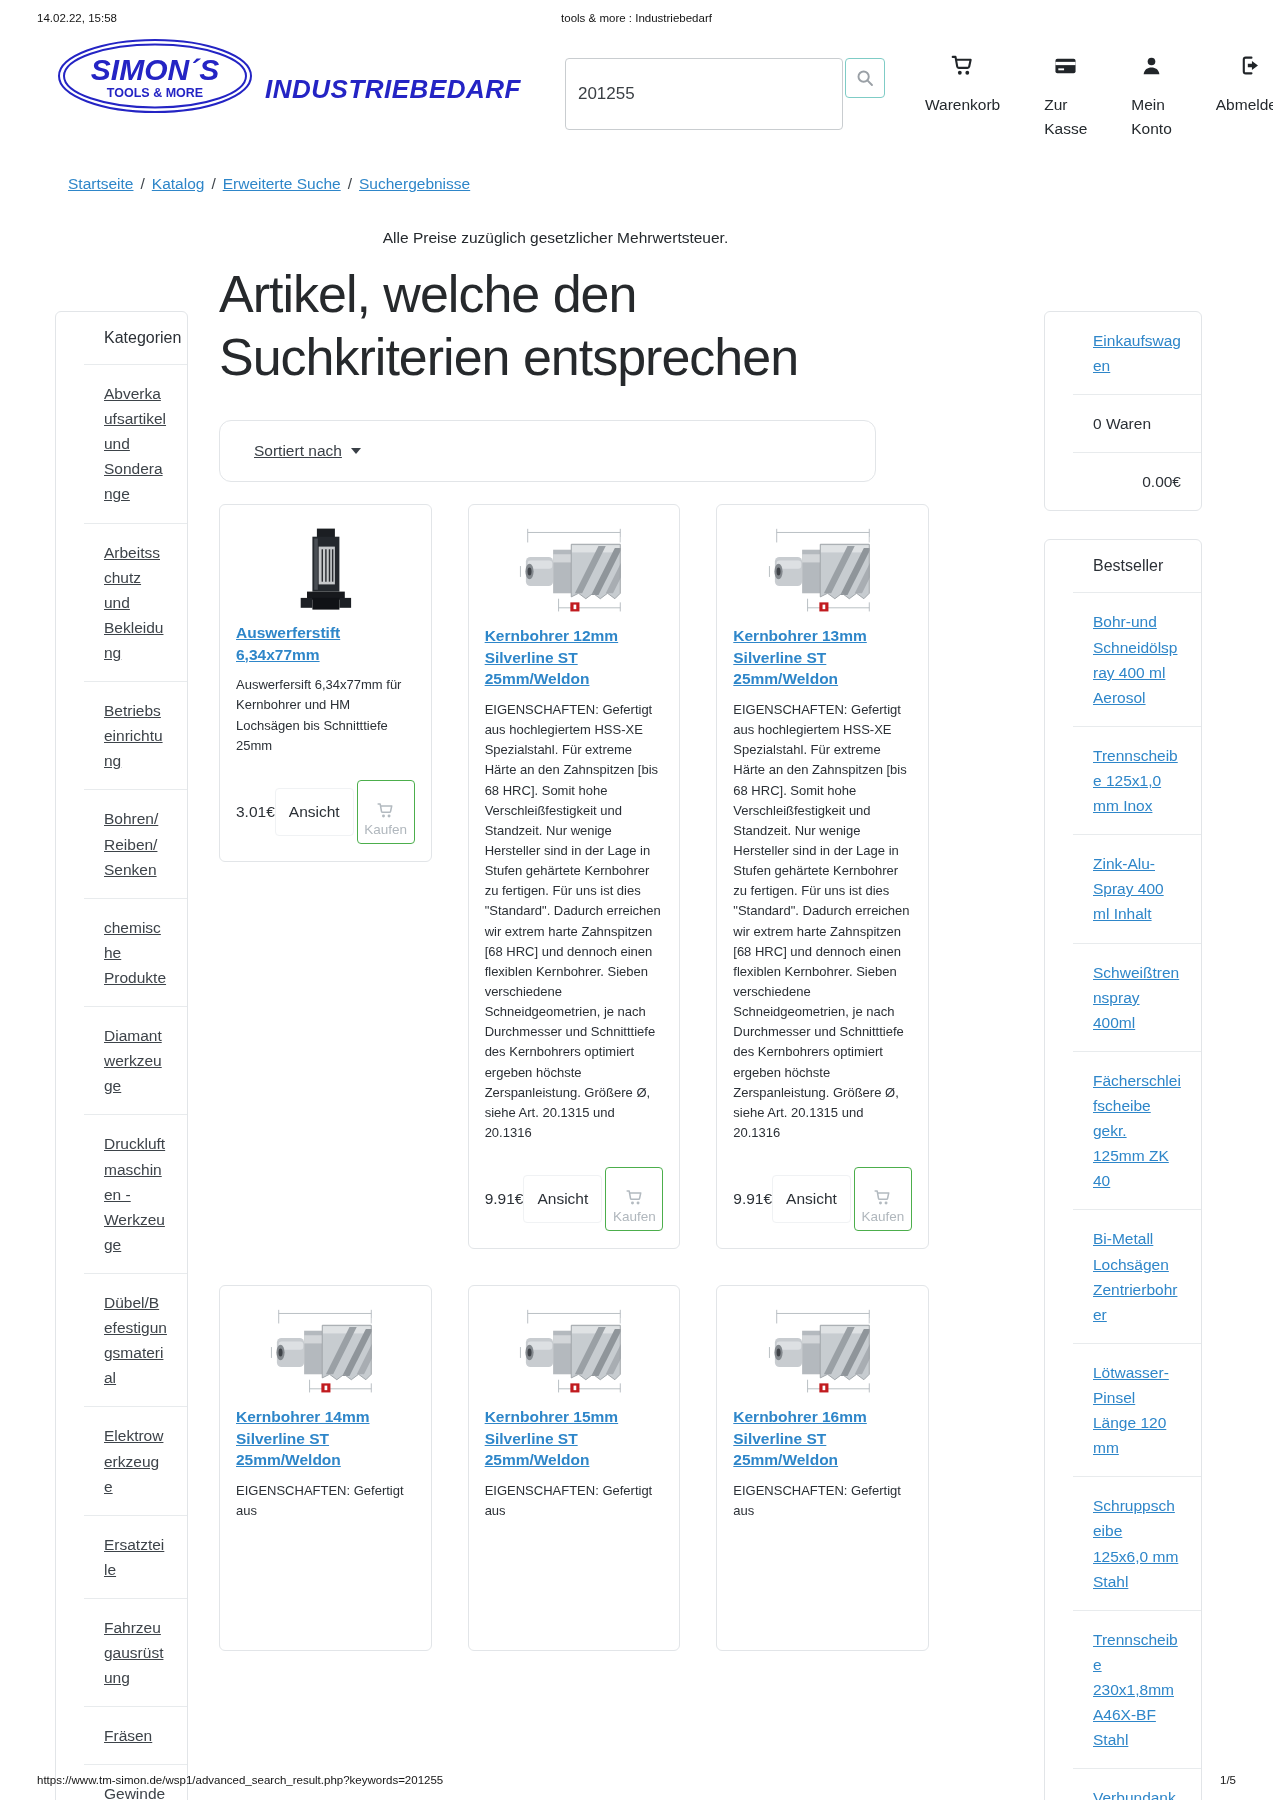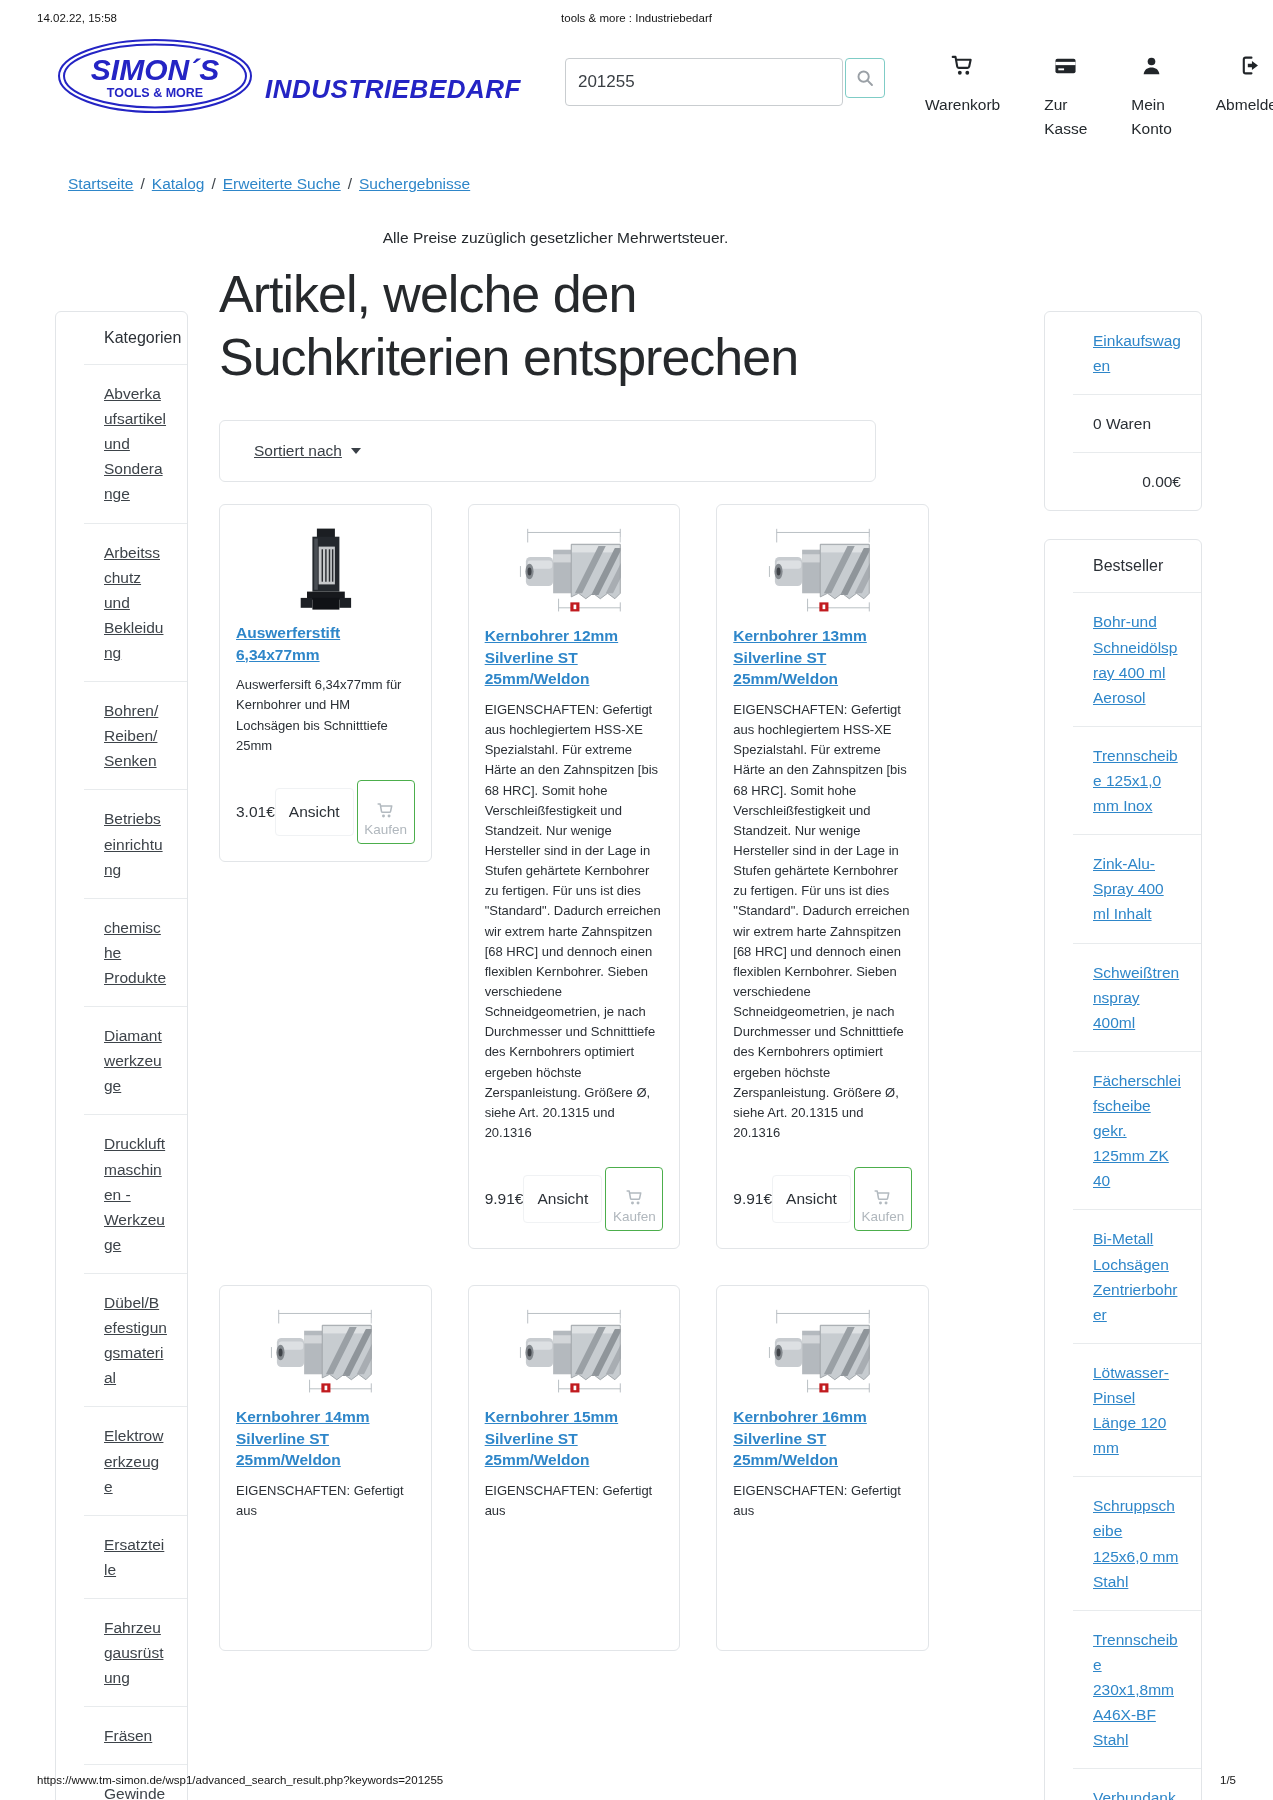--- a/index.html
+++ b/index.html
@@ -8,21 +8,21 @@
   
   .print-bar{position:absolute;top:12px;left:37px;right:37px;height:16px;font-size:11.5px;color:#141414;}
   .print-bar .pb-center{position:absolute;left:0;right:0;text-align:center;}
   .print-footer-url{position:absolute;left:37px;bottom:14px;font-size:11.5px;color:#141414;}
   .print-footer-page{position:absolute;right:37px;bottom:14px;font-size:11.5px;color:#141414;}
   
   .site-header{display:flex;align-items:flex-start;padding:34px 0 0 55px;}
   .logo{display:flex;align-items:center;cursor:pointer;}
   .brand-word{font-size:26px;font-weight:700;font-style:italic;color:#2424c4;margin:26px 0 0 10px;letter-spacing:.5px;}
   .search-wrap{display:flex;margin:24px 0 0 44px;}
-  .search-input{width:252px;height:38px;border:1px solid #c9cdd0;border-radius:4px;font-size:17px;color:#3a3f44;padding:4px 12px;font-family:inherit;}
+  .search-input{width:252px;height:38px;border:1px solid #c9cdd0;border-radius:4px;font-size:17px;color:#3a3f44;padding:16px 12px;font-family:inherit;}
   .search-btn{width:40px;height:40px;margin-left:2px;border:1.5px solid #7fccc6;border-radius:4px;background:#fff;display:flex;align-items:center;justify-content:center;cursor:pointer;}
   .actions{display:flex;margin:20px 0 0 40px;gap:44px;}
   .action{display:flex;flex-direction:column;align-items:center;max-width:88px;cursor:pointer;}
   .action svg{width:23px;height:23px;}
   .action .a-label{font-size:15.5px;color:#24292d;line-height:1.55;margin-top:12px;}
   
   .breadcrumb{margin:34px 0 0 68px;font-size:15.5px;}
   .breadcrumb a{color:#2e86c9;text-decoration:underline;cursor:pointer;}
   .breadcrumb .sep{color:#40464c;margin:0 7px;}
   
@@ -36,21 +36,21 @@
   .side-box + .side-box{margin-top:28px;}
   .side-head{padding:17px 20px;font-size:16px;color:#2b3036;}
   .side-item{border-top:1px solid #e8ebed;padding:16px 20px;font-size:15.5px;line-height:1.62;overflow-wrap:anywhere;}
   .left-col .side-item a{color:#3d4349;text-decoration:underline;cursor:pointer;}
   .right-col .side-item a{color:#2e86c9;text-decoration:underline;cursor:pointer;}
   .cart-total{text-align:right;color:#2b3036;}
   .cart-count{color:#2b3036;}
   .empty-row{height:44px;}
   
   h1.page-title{font-size:52px;font-weight:300;line-height:1.22;color:#26292c;margin:0 0 30px;letter-spacing:-1px;}
-  .sort-box{border:1px solid #e2e5e8;border-radius:6px;padding:21px 0 21px 34px;margin-bottom:22px;}
+  .sort-box{border:1px solid #e2e5e8;border-radius:12px;padding:21px 0 21px 34px;margin-bottom:22px;}
   .sort-toggle{display:inline-flex;align-items:center;font-size:15.5px;color:#3a4047;cursor:pointer;}
   .sort-toggle .sort-text{text-decoration:underline;}
   .caret{display:inline-block;width:0;height:0;border-left:5px solid transparent;border-right:5px solid transparent;border-top:6px solid #3a4047;margin-left:9px;}
   .products{display:grid;grid-template-columns:repeat(3,1fr);column-gap:29px;row-gap:22px;align-items:start;gap:36px;}
   .card{border:1px solid #e2e5e8;border-radius:6px;background:#fff;padding:17px 16px;}
   .card.tail{min-height:330px;}
   .card-img{display:flex;justify-content:center;padding:4px 0 8px;cursor:pointer;}
   .card-title{display:inline-block;font-size:15.5px;font-weight:700;color:#2e86c9;text-decoration:underline;line-height:1.4;overflow-wrap:anywhere;cursor:pointer;}
   .card-desc{font-size:13px;line-height:1.55;color:#2b3036;margin-top:10px;}
   .price-row{display:flex;align-items:center;margin-top:24px;}
@@ -135,22 +135,22 @@
   <div class="notice">Alle Preise zuzüglich gesetzlicher Mehrwertsteuer.</div>
 
   <div class="layout">
 
     <div class="left-col">
       <div class="side-box">
         <div class="side-head">Kategorien</div>
         <div id="cat-list">
             <div class="side-item"><a>Abverkaufsartikel und Sonderange</a></div>
             <div class="side-item"><a>Arbeitsschutz und Bekleidung</a></div>
+            <div class="side-item"><a>Betriebseinrichtung</a></div>
             <div class="side-item"><a>Bohren/Reiben/Senken</a></div>
-            <div class="side-item"><a>Betriebseinrichtung</a></div>
             <div class="side-item"><a>chemische Produkte</a></div>
             <div class="side-item"><a>Diamantwerkzeuge</a></div>
             <div class="side-item"><a>Druckluftmaschinen - Werkzeuge</a></div>
             <div class="side-item"><a>Dübel/Befestigungsmaterial</a></div>
             <div class="side-item"><a>Elektrowerkzeuge</a></div>
             <div class="side-item"><a>Ersatzteile</a></div>
             <div class="side-item"><a>Fahrzeugausrüstung</a></div>
             <div class="side-item"><a>Fräsen</a></div>
             <div class="side-item"><a>Gewindewerkzeuge</a></div>
             <div class="side-item"><a>Handwerkzeuge</a></div>

